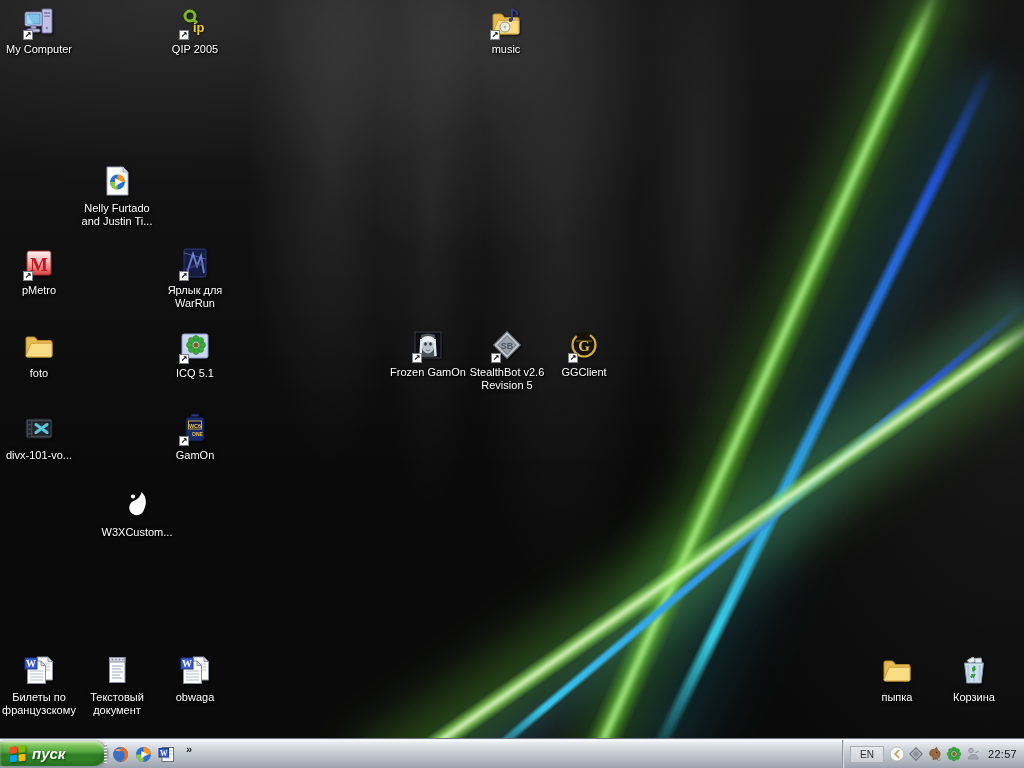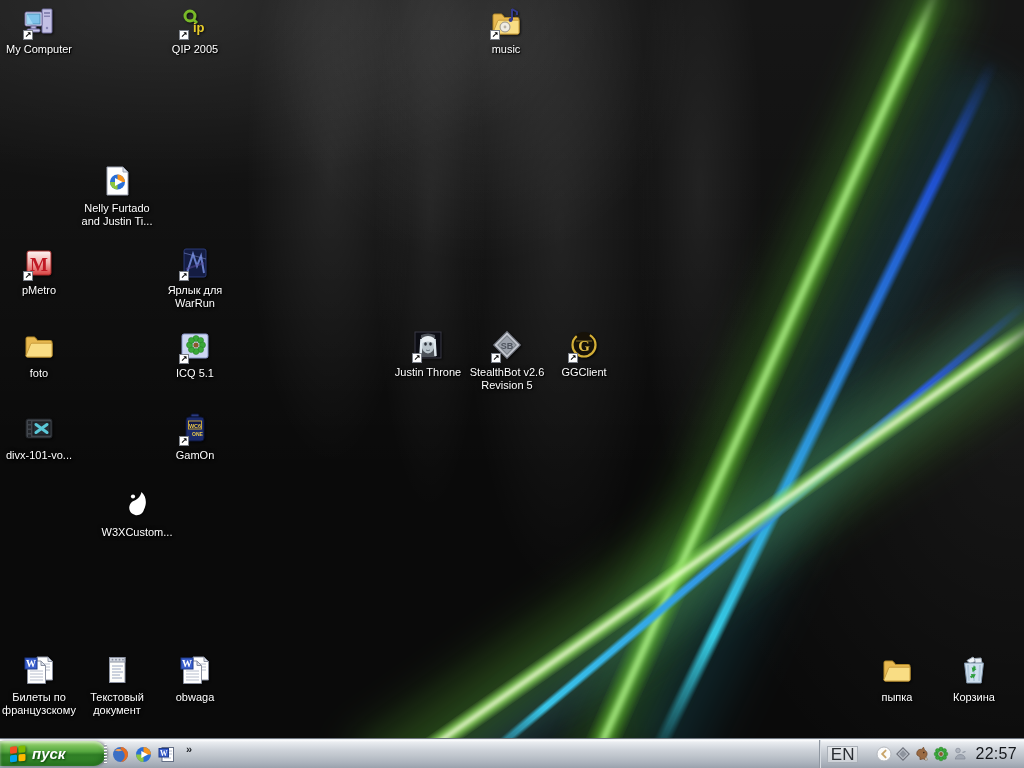--- a/index.html
+++ b/index.html
@@ -77,24 +77,24 @@
   .start-label{color:#fff;font-weight:bold;font-style:italic;font-size:15px;
     text-shadow:1px 1px 2px rgba(0,50,0,.8);padding-bottom:1px;}
   .ql-handle{position:absolute;left:104px;top:4px;bottom:3px;width:3px;
     background:repeating-linear-gradient(to bottom, #ffffff 0 1px, #9aa1ab 1px 2px, transparent 2px 3px);
     border-radius:2px;}
   .quick-launch{position:absolute;left:112px;top:0;bottom:0;display:flex;align-items:center;gap:6px;}
   .ql-icon svg{width:17px;height:17px;display:block;}
   .ql-overflow{position:absolute;left:186px;top:3px;font-size:11px;font-weight:bold;color:#1d2126;}
   .tray{position:absolute;right:0;top:0;bottom:0;display:flex;align-items:center;gap:3px;
     padding:0 7px 0 6px;border-left:1px solid #d7dce2;box-shadow:-1px 0 0 #8f97a1;}
-  .lang-box{font-size:17px;color:#2a2e33;background:rgba(255,255,255,.38);
-    border:1px solid #aab0b8;padding:0 3px;height:15px;line-height:15px;margin-right:15px;}
+  .lang-box{font-size:10px;color:#2a2e33;background:rgba(255,255,255,.38);
+    border:1px solid #aab0b8;padding:0 9px;height:15px;line-height:15px;margin-right:2px;}
   .tray-icon svg{width:16px;height:16px;display:block;}
-  .clock{font-size:16px;color:#14171b;margin-left:4px;letter-spacing:.3px;}
+  .clock{font-size:11px;color:#14171b;margin-left:4px;letter-spacing:.3px;}
 </style>
 </head>
 <body>
 
 <div id="screen">
 
   <div class="wp">
     <div class="wp-rays"></div>
     <div class="streak sA-glow"></div>
     <div class="streak sB-glow"></div>
@@ -227,21 +227,21 @@
             <path d="M9 6 Q16 3 23 6 L24 28 L8 28 Z" fill="#c9d4da" opacity=".35"></path>
             <ellipse cx="16" cy="16" rx="6.5" ry="8.5" fill="#b9c4cb"></ellipse>
             <path d="M10 9 Q16 5 22 9 L22 14 Q16 11 10 14 Z" fill="#e8eef2"></path>
             <path d="M9.5 10 L8.5 27 M22.5 10 L23.5 27" stroke="#dfe8ee" stroke-width="2.5"></path>
             <ellipse cx="13.5" cy="15" rx="1.3" ry="1.7" fill="#2a2f38"></ellipse>
             <ellipse cx="18.5" cy="15" rx="1.3" ry="1.7" fill="#2a2f38"></ellipse>
             <path d="M14 21 Q16 22.5 18 21" stroke="#6a7680" stroke-width="1" fill="none"></path>
           </svg>
           <span class="shortcut-arrow">↗</span>
         </div>
-        <div class="icon-label">Justin Throne</div>
+        <div class="icon-label">Frozen GamOn</div>
       </div>
       <div class="desktop-icon" style="left: 464px; top: 329px;">
         <div class="glyph">
           <svg viewBox="0 0 32 32">
             <g transform="rotate(45 16 16)">
               <rect x="6.5" y="6.5" width="19" height="19" fill="#c2c6ce" stroke="#6a6e78"></rect>
               <rect x="9.5" y="9.5" width="13" height="13" fill="#9aa0aa" stroke="#7a8088"></rect>
             </g>
             <text x="16" y="20" text-anchor="middle" font-size="9" font-weight="bold" fill="#4e545e" font-family="Liberation Sans,sans-serif">SB</text>
           </svg>

